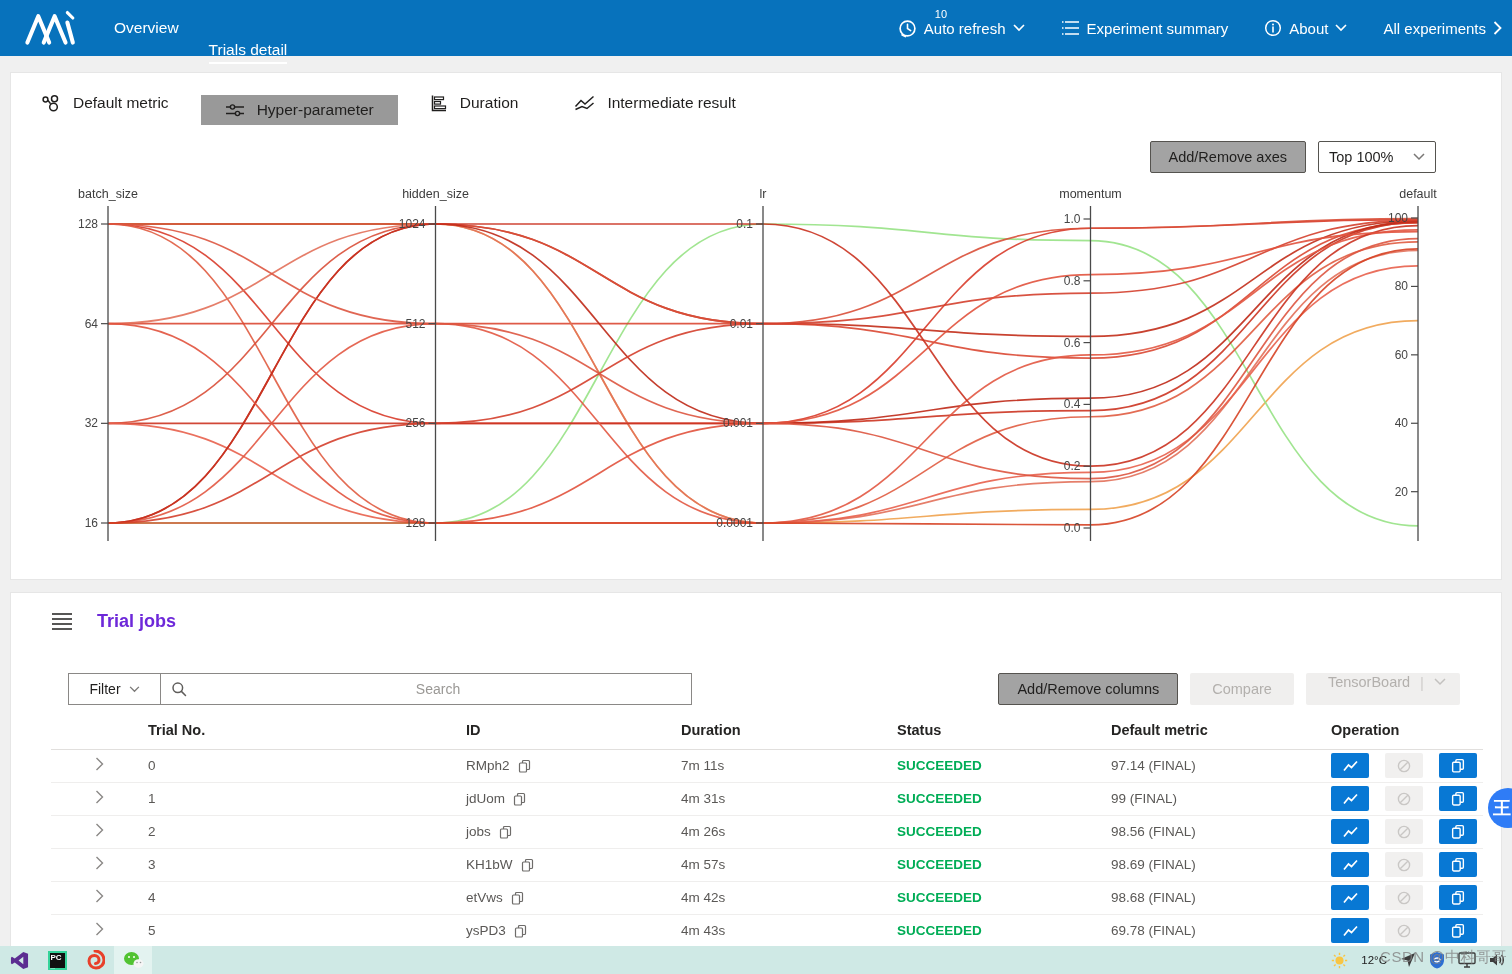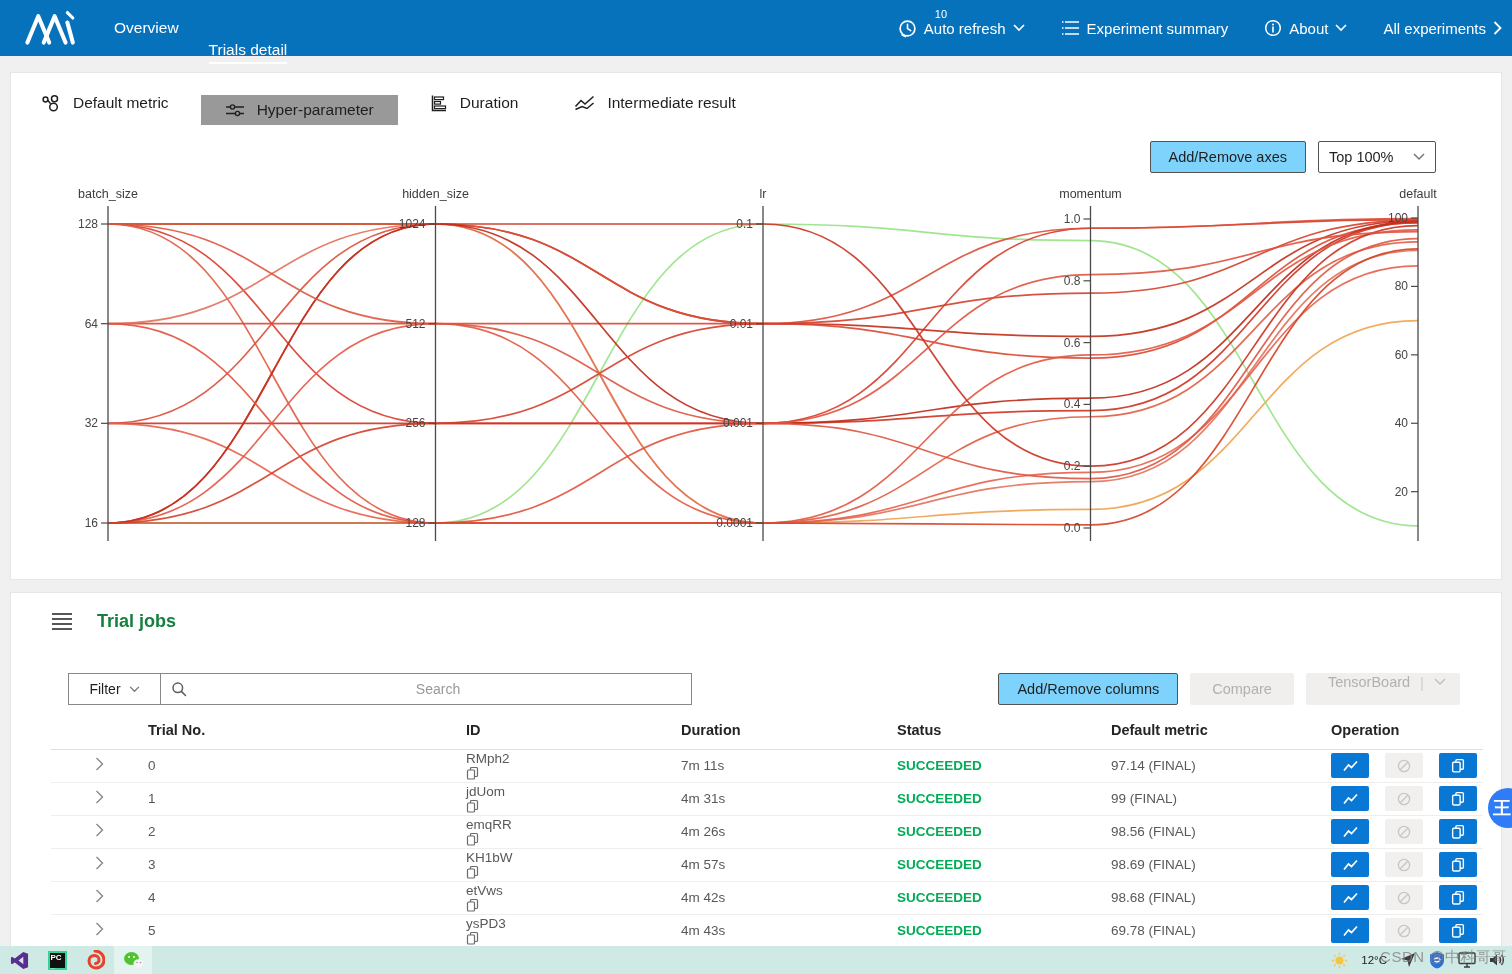--- a/index.html
+++ b/index.html
@@ -24,33 +24,33 @@
 
   
   .tabs { position:absolute; left:6px; top:8px; display:flex; gap:8px; height:44px; }
   .tab { display:flex; align-items:center; gap:12px; padding:0 24px; font-size:15.5px;
     color:#201f1e; cursor:pointer; background:#fff; }
   .tab.selected { background:#999999;margin-top:14px; }
   .tab svg { flex:0 0 auto; }
 
   
   .chart-controls { position:absolute; right:65px; top:68px; display:flex; gap:12px; }
-  .btn-outline { height:32px; padding:0 18px; background:#7dd3fc; border:1px solid #55534f;
+  .btn-outline { height:32px; padding:0 18px; background:#a3a3a3; border:1px solid #55534f;
     border-radius:2px; font-size:14.5px; color:#201f1e; display:flex; align-items:center; cursor:pointer;
     font-family:"Liberation Sans", sans-serif; }
   .select-box { height:32px; width:118px; border:1px solid #55534f; border-radius:2px;
     display:flex; align-items:center; justify-content:space-between; padding:0 10px; font-size:14.5px; cursor:pointer; background:#fff; }
 
   #pc { position:absolute; left:0; top:0; width:1492px; height:508px; }
   .ax-name { font-family:"Liberation Sans",sans-serif; font-size:12.5px; fill:#3c3c3c; }
   .ax-tick { font-family:"Liberation Sans",sans-serif; font-size:12px; fill:#454545; }
 
   
   .jobs-title { position:absolute; left:40px; top:18px; display:flex; align-items:center; gap:24px; }
-  .jobs-title span { font-size:18px; font-weight:bold; color:#15803d; }
+  .jobs-title span { font-size:18px; font-weight:bold; color:#6d28d9; }
   .jobs-controls { position:absolute; left:57px; top:68px; width:1392px; height:32px; display:flex;margin-top:12px; }
   .filter-box { width:93px; height:32px; border:1px solid #8a8886; display:flex; align-items:center;
     justify-content:center; gap:8px; font-size:14px; cursor:pointer; background:#fff; }
   .search-box { width:531px; height:32px; border:1px solid #8a8886; border-left:none;
     display:flex; align-items:center; padding:0 10px; gap:8px; background:#fff; }
   .search-box input { border:none; outline:none; flex:1; font-size:14px;
     font-family:"Liberation Sans",sans-serif; color:#333; background:transparent;text-align:center; }
   .search-box input::placeholder { color:#9a9895; }
   .jobs-buttons { margin-left:auto; display:flex; gap:12px; }
   .btn-grey { height:32px; padding:0 22px; background:#f0efee; border:none; border-radius:2px;
@@ -60,21 +60,21 @@
   .tb-sep { color:#cfcdcb; font-size:15px; }
 
   table.jobs { position:absolute; left:40px; top:118px; width:1432px; border-collapse:collapse; table-layout:fixed; }
   table.jobs col.c-exp{width:97px} table.jobs col.c-no{width:318px} table.jobs col.c-id{width:215px}
   table.jobs col.c-du{width:216px} table.jobs col.c-st{width:214px} table.jobs col.c-me{width:220px}
   table.jobs th { text-align:left; font-size:14.5px; font-weight:bold; color:#252423;
     height:38px; border-bottom:1px solid #e1dfdd; }
   table.jobs td { height:33px; border-bottom:1px solid #efeeed; font-size:13.5px; color:#5a5856; }
   td.exp-cell { text-align:center; }
   .row-chev { background:none; border:none; cursor:pointer; padding:2px 4px; }
-  .id-cell { display:flex; align-items:flex-start; gap:0;flex-direction:column; }
+  .id-cell { display:flex; align-items:flex-end; gap:8px; }
   .copy-sm { cursor:pointer; }
   td.status-cell { font-weight:bold; }
   .ops { display:flex; gap:16px; }
   .op-btn { width:38px; height:25px; border:none; border-radius:2px; background:#0878d4;
     display:flex; align-items:center; justify-content:center; cursor:pointer; }
   .op-btn.disabled { background:#f1f0ef; cursor:default; }
 
   
   .float-badge { position:absolute; right:-16px; top:788px; width:40px; height:40px; border-radius:50%;
     background:#2f7cf6; color:#fff; font-size:18px; font-weight:bold; display:flex; align-items:center;
@@ -424,21 +424,21 @@
     <td class="exp-cell">
       <button class="row-chev">
         <svg width="9" height="14" viewBox="0 0 9 14">
           <path d="M1.5 1 L7.5 7 L1.5 13" stroke="#8a8886" stroke-width="1.4" fill="none"></path>
         </svg>
       </button>
     </td>
     <td>2</td>
     <td>
       <span class="id-cell">
-        <span>emqRR</span>
+        <span>jobs</span>
         <svg class="copy-sm" width="13" height="14" viewBox="0 0 13 14">
           <rect x="4.5" y="1.5" width="7" height="9" rx="1" stroke="#6e6c6a" stroke-width="1.2" fill="#fff"></rect>
           <rect x="1.5" y="4" width="7" height="9" rx="1" stroke="#6e6c6a" stroke-width="1.2" fill="#fff"></rect>
         </svg>
       </span>
     </td>
     <td>4m 26s</td>
     <td class="status-cell" style="color: rgb(0, 173, 86);">SUCCEEDED</td>
     <td>98.56 (FINAL)</td>
     <td>

